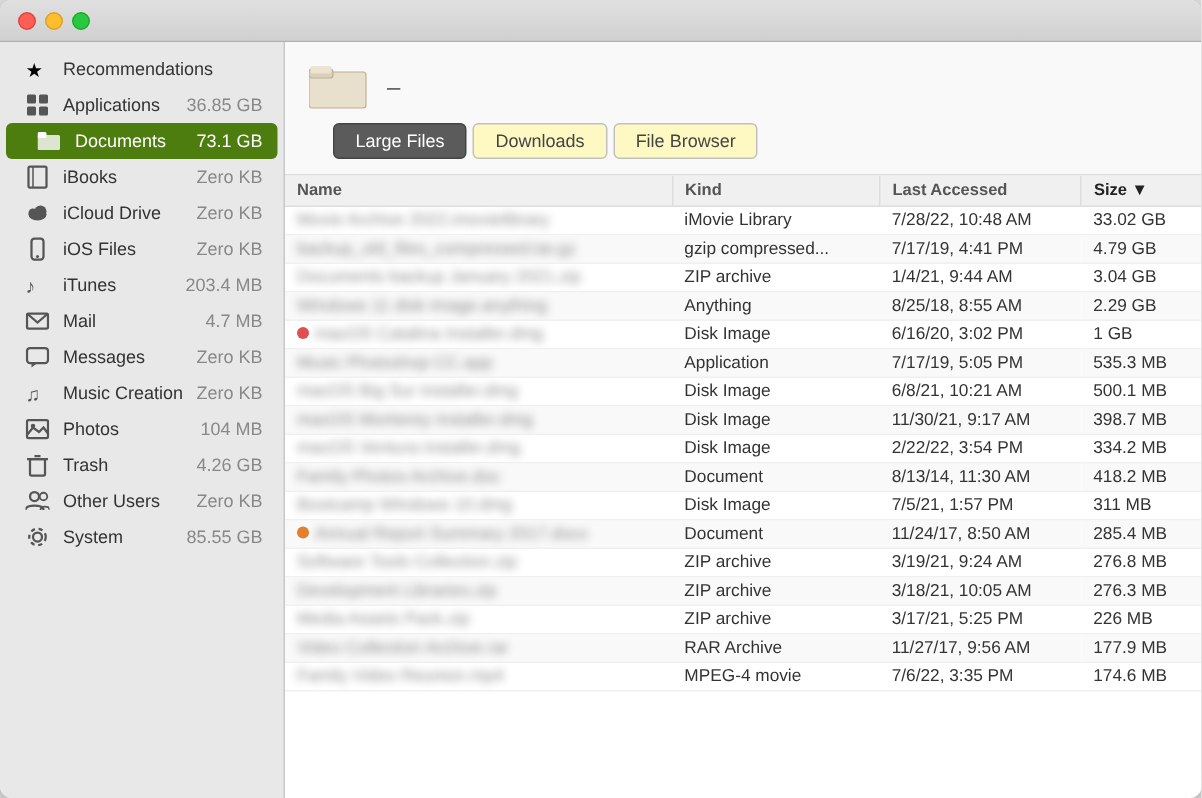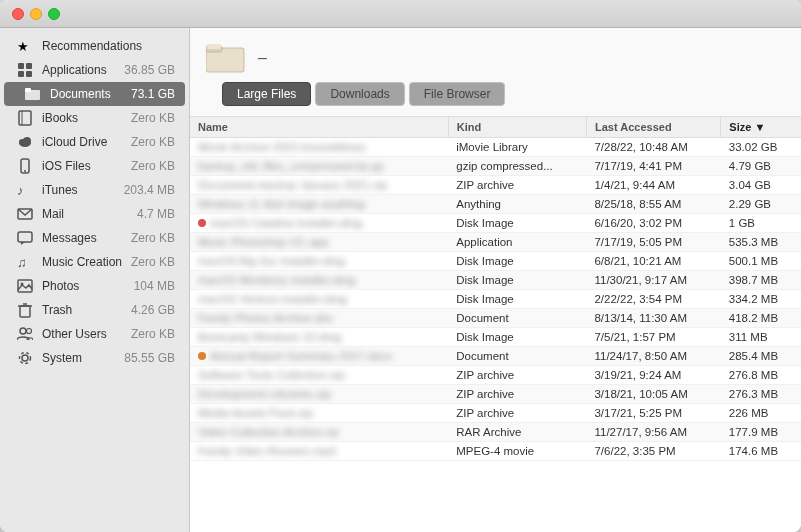--- a/index.html
+++ b/index.html
@@ -75,21 +75,21 @@
     }
     .sidebar-item {
       display: flex;
       align-items: center;
       padding: 3px 10px 3px 12px;
       cursor: pointer;
       border-radius: 4px;
       margin: 0 4px;
     }
     .sidebar-item.active {
-      background: #737373;
+      background: #4d7c0f;
       color: white;
       padding-left: 20px;
     }
     .sidebar-item.active .sidebar-label,
     .sidebar-item.active .sidebar-size {
       color: white;
     }
     .sidebar-icon {
       width: 18px;
       height: 18px;
@@ -154,21 +154,21 @@
     .tab-bar {
       display: flex;
       gap: 4px;
       padding: 0 16px 0;
       margin-bottom: 0;
     }
     .tab-btn {
       padding: 4px 14px;
       border-radius: 4px;
       border: 1px solid #c0c0c0;
-      background: #a3a3a3;
+      background: #fef9c3;
       cursor: pointer;
       font-size: 12px;
       color: #444;
     }
     .tab-btn.active {
       background: #5b5b5b;
       color: white;
       border-color: #444;
     }
 

